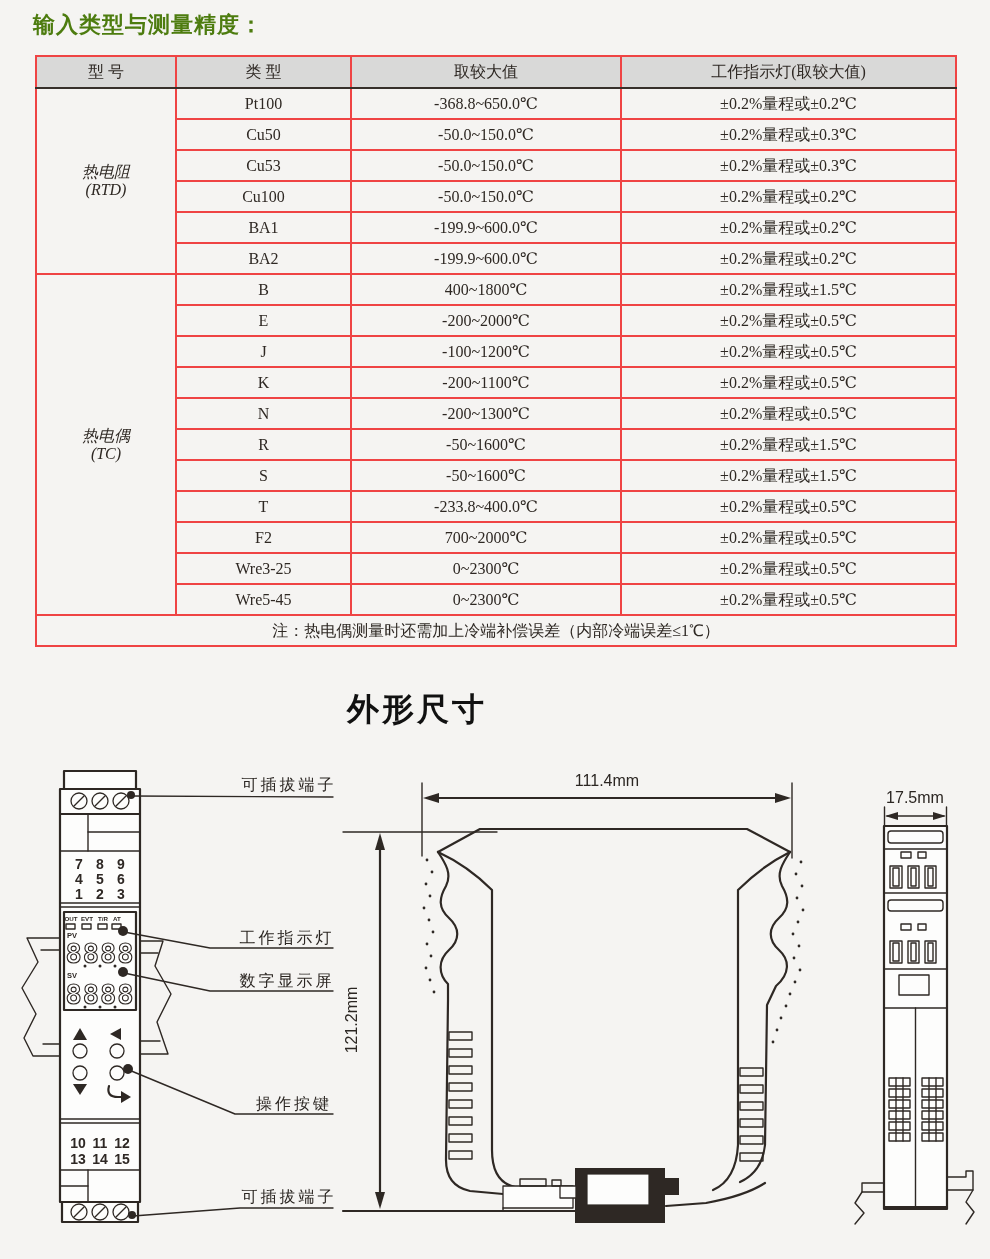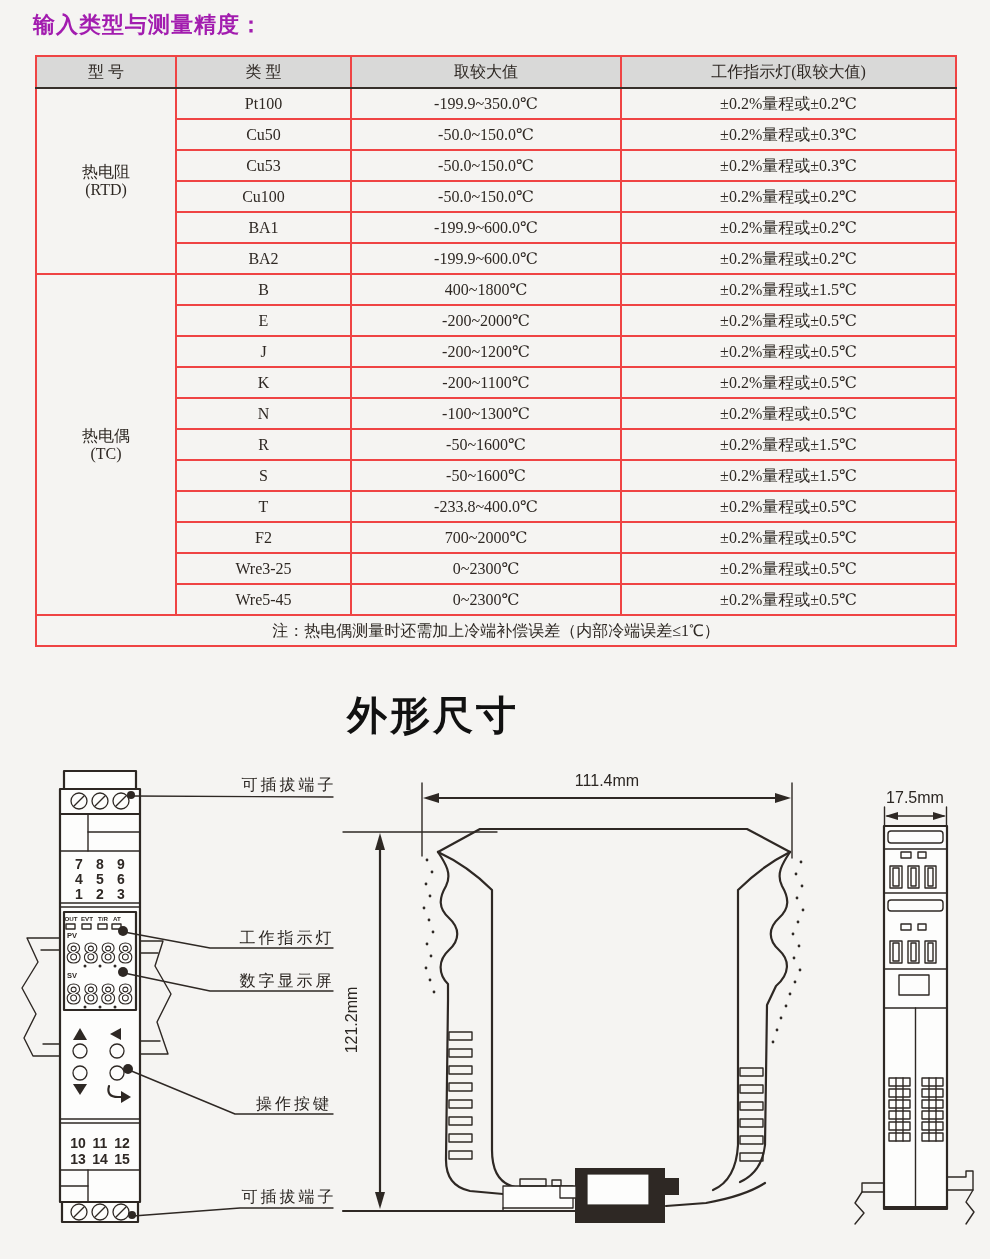--- a/index.html
+++ b/index.html
@@ -5,46 +5,46 @@
   html,body{margin:0;padding:0;}
   body{
     width:990px;height:1259px;position:relative;
     background:#f5f4f2;overflow:hidden;
     font-family:"Liberation Serif","DejaVu Serif",serif;
     color:#2b2622;
   }
   .page-title{
     position:absolute;left:33px;top:10px;
     font-size:22px;font-weight:bold;letter-spacing:1px;
-    color:#a21caf;
+    color:#4d7c0f;
   }
   table.spec{
     position:absolute;left:35px;top:55px;width:920px;
     border-collapse:collapse;table-layout:fixed;
     border:2px solid #37302a;
   }
   table.spec th,table.spec td{
     border:2px solid #ef4444;text-align:center;
     font-size:16px;padding:0;line-height:1.1;
     height:29px;color:#2e2823;
   }
   table.spec th{
     background:#d9d9d8;font-weight:normal;height:30px;
     border-bottom:2px solid #37302a;
   }
-  td.model{font-size:20px;}
+  td.model{font-size:20px;font-style:italic;}
   td.note-cell{
     text-align:left;padding:4px 6px 4px 8px;font-size:20px;height:34px;
     border-top:2px solid #37302a;
     font-family:Liberation Serif, serif;
   }
   .section-title{
     position:absolute;left:347px;top:688px;
     font-family:"Liberation Sans","DejaVu Sans",sans-serif;
-    font-size:40px;font-weight:bold;letter-spacing:3px;color:#111;
+    font-size:32px;font-weight:bold;letter-spacing:3px;color:#111;
   }
   svg.drawing{position:absolute;left:0;top:755px;}
   .ln{stroke:#2e2824;fill:none;stroke-width:1.4;stroke-linejoin:round;stroke-linecap:round;}
   .ln2{stroke:#2e2824;fill:none;stroke-width:2.2;stroke-linejoin:round;stroke-linecap:round;}
   .wbox{fill:#fdfdfc;stroke:#2e2824;stroke-width:2.2;stroke-linejoin:round;}
   .wbox1{fill:#fdfdfc;stroke:#2e2824;stroke-width:1.3;stroke-linejoin:round;}
   .dk{fill:#2e2824;stroke:none;}
   text.callout{font-family:"Liberation Sans","DejaVu Sans",sans-serif;font-size:16px;letter-spacing:3px;fill:#2b2622;}
   text.dim{font-family:"Liberation Sans","DejaVu Sans",sans-serif;font-size:16px;fill:#2b2622;}
   text.num{font-family:"Liberation Sans","DejaVu Sans",sans-serif;font-size:14px;font-weight:600;fill:#2e2824;}
@@ -71,21 +71,21 @@
     <th>类 型</th>
     <th>取较大值</th>
     <th>工作指示灯(取较大值)</th>
   </tr>
   <tr>
     <td class="model" rowspan="6">
       <div>热电阻</div>
       <div>(RTD)</div>
     </td>
     <td>Pt100</td>
-    <td>-199.9~350.0℃</td>
+    <td>-368.8~650.0℃</td>
     <td>±0.2%量程或±0.2℃</td>
   </tr>
   <tr>
         <td>Cu50</td>
         <td>-50.0~150.0℃</td>
         <td>±0.2%量程或±0.3℃</td>
       </tr>
   <tr>
         <td>Cu53</td>
         <td>-50.0~150.0℃</td>
@@ -115,31 +115,31 @@
     <td>400~1800℃</td>
     <td>±0.2%量程或±1.5℃</td>
   </tr>
   <tr>
         <td>E</td>
         <td>-200~2000℃</td>
         <td>±0.2%量程或±0.5℃</td>
       </tr>
   <tr>
         <td>J</td>
-        <td>-200~1200℃</td>
+        <td>-100~1200℃</td>
         <td>±0.2%量程或±0.5℃</td>
       </tr>
   <tr>
         <td>K</td>
         <td>-200~1100℃</td>
         <td>±0.2%量程或±0.5℃</td>
       </tr>
   <tr>
         <td>N</td>
-        <td>-100~1300℃</td>
+        <td>-200~1300℃</td>
         <td>±0.2%量程或±0.5℃</td>
       </tr>
   <tr>
         <td>R</td>
         <td>-50~1600℃</td>
         <td>±0.2%量程或±1.5℃</td>
       </tr>
   <tr>
         <td>S</td>
         <td>-50~1600℃</td>

